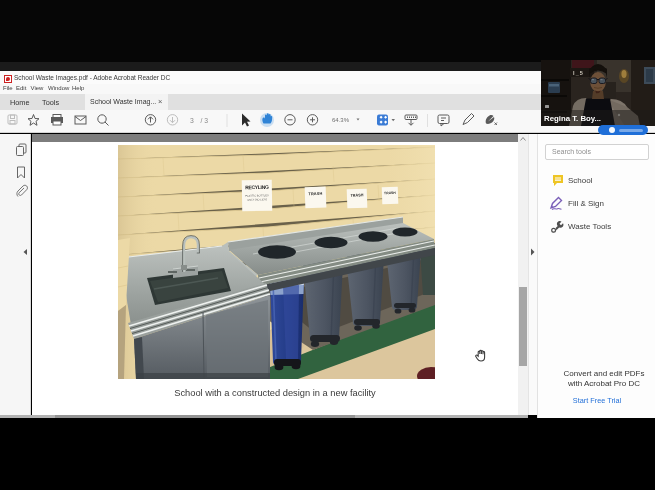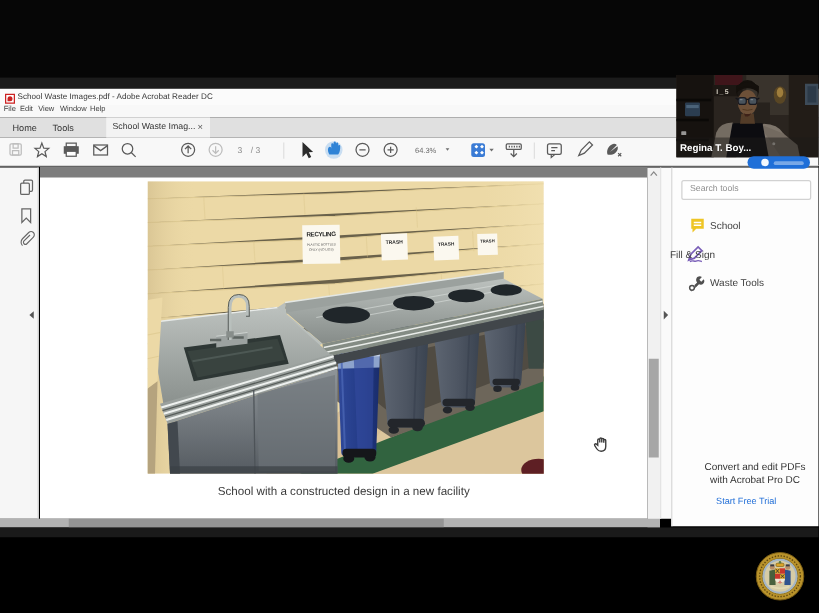--- a/index.html
+++ b/index.html
@@ -1,17 +1,17 @@
 <!DOCTYPE html>
 <html><head>
 <meta charset="utf-8">
 <style>
   html,body{margin:0;padding:0;background:#000;}
   *{box-sizing:border-box;}
-  #stage{position:relative;width:655px;height:490px;overflow:hidden;background:#000;
+  #stage{position:relative;width:655px;height:418px;overflow:hidden;background:#000;
          font-family:"Liberation Sans",sans-serif;padding-left:45px;}
   .abs{position:absolute;}
 </style>
 </head>
 <body>
 <div id="stage">
 
   <div class="abs" style="left:0;top:0;width:655px;height:62px;background:#060606;"></div>
   <div class="abs" style="left:0;top:62px;width:655px;height:9px;background:#1b1b1b;"></div>
 
@@ -307,21 +307,21 @@
     <path d="M2 2 h10 v8 h-6 l-3 3 v-3 h-1 z" fill="#eec525"></path>
     <path d="M4 5 h6 M4 7.2 h6" stroke="#fff" stroke-width="1.2"></path>
   </svg>
   <div class="abs" style="left:568px;top:176px;font-size:8px;color:#3d3d3d;">School</div>
 
   <svg class="abs" style="left:549px;top:196px;" width="15" height="15" viewBox="0 0 15 15">
     <path d="M2 12 L3.5 7.5 L9.5 1.5 L12.5 4.5 L6.5 10.5 Z" fill="none" stroke="#7a5fb8" stroke-width="1.4"></path>
     <path d="M2 12 L4.5 11.2 L3 9.8 Z" fill="#7a5fb8"></path>
     <path d="M3 13.5 C5 11.5 6.5 13.8 8.5 12.7 C10 12 11 12.8 12.5 13.3" fill="none" stroke="#7a5fb8" stroke-width="1.1"></path>
   </svg>
-  <div class="abs" style="left:536px;top:199px;font-size:8px;color:#3d3d3d;">Fill &amp; Sign</div>
+  <div class="abs" style="left:568px;top:199px;font-size:8px;color:#3d3d3d;">Fill &amp; Sign</div>
 
   <svg class="abs" style="left:549px;top:219px;" width="15" height="15" viewBox="0 0 15 15">
     <path d="M12.5 2.5 C11 1.5 9 2 8.2 3.5 C7.6 4.7 7.9 6 8.7 6.9 L3.5 12 C2.9 12.6 2.9 13.1 3.4 13.6 C3.9 14.1 4.5 14 5 13.5 L10.2 8.4 C11.3 9 12.8 8.8 13.7 7.8 C14.6 6.8 14.7 5.3 14 4.3 L12 6.3 L10.5 4.8 Z" fill="#4f4f4f"></path>
     <circle cx="4.6" cy="11.2" r="2.6" fill="#fdfdfd"></circle>
     <circle cx="4.6" cy="11.2" r="1.9" fill="none" stroke="#4f4f4f" stroke-width="1.2"></circle>
   </svg>
   <div class="abs" style="left:568px;top:222px;font-size:8px;color:#3d3d3d;">Waste Tools</div>
 
   <div class="abs" style="left:545px;top:369px;width:118px;text-align:center;font-size:8px;color:#333;line-height:9.5px;">Convert and edit PDFs<br>with Acrobat Pro DC</div>
   <div class="abs" style="left:537px;top:396px;width:120px;text-align:center;font-size:7.3px;color:#2571d8;">Start Free Trial</div>

